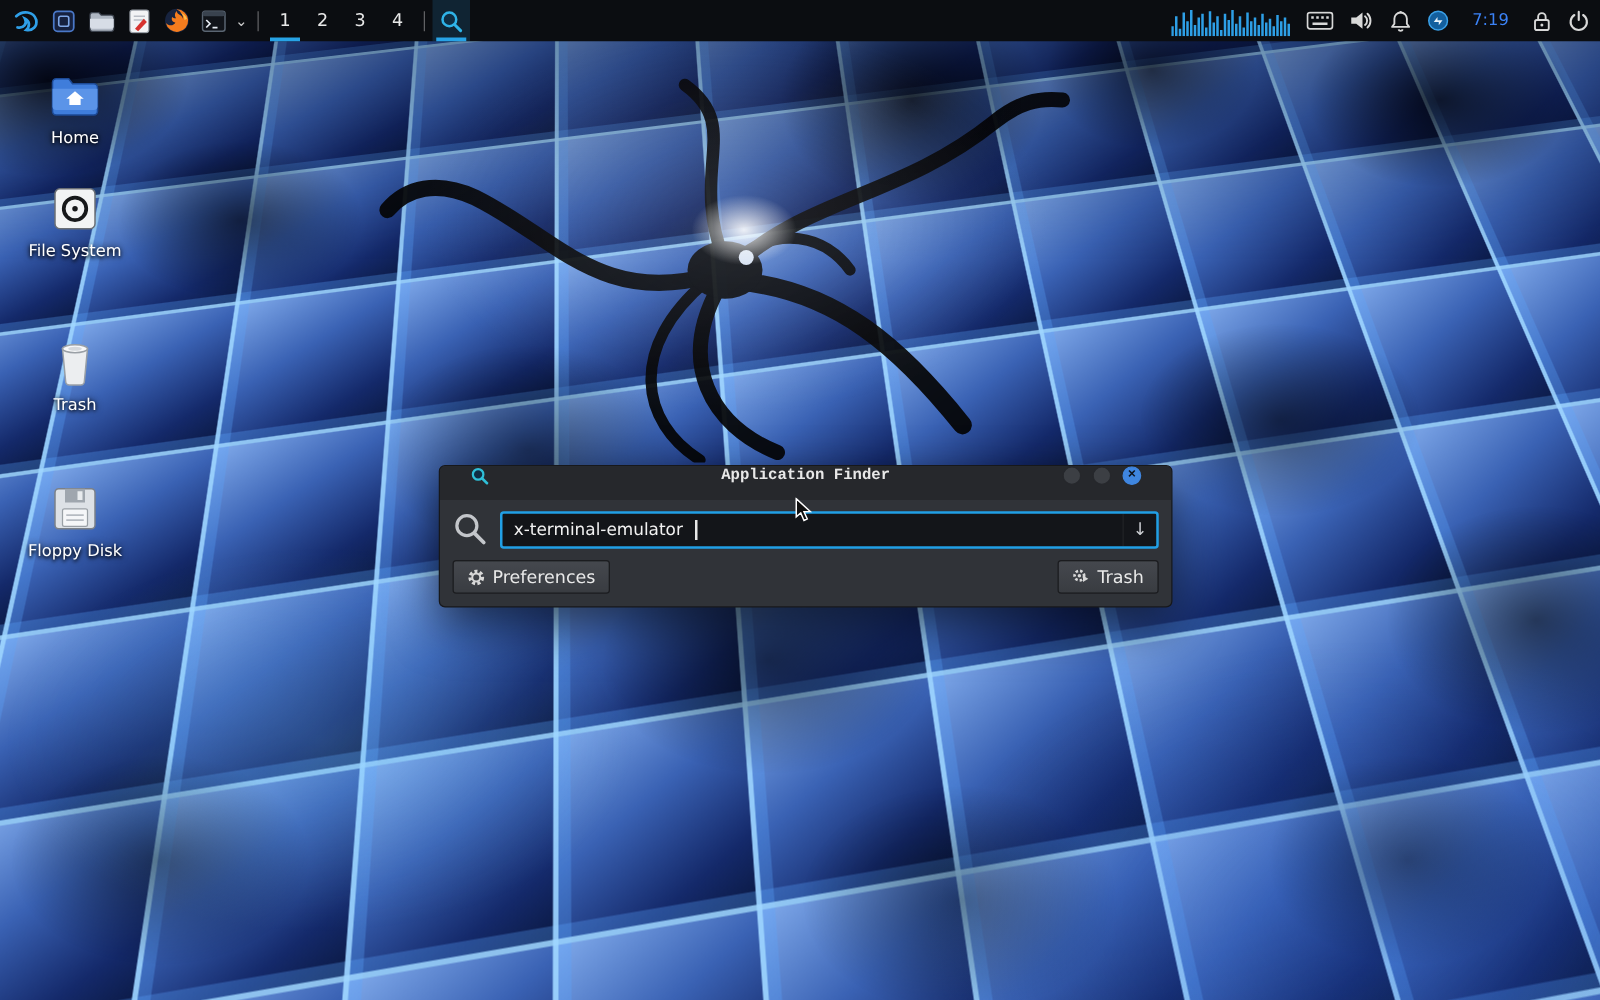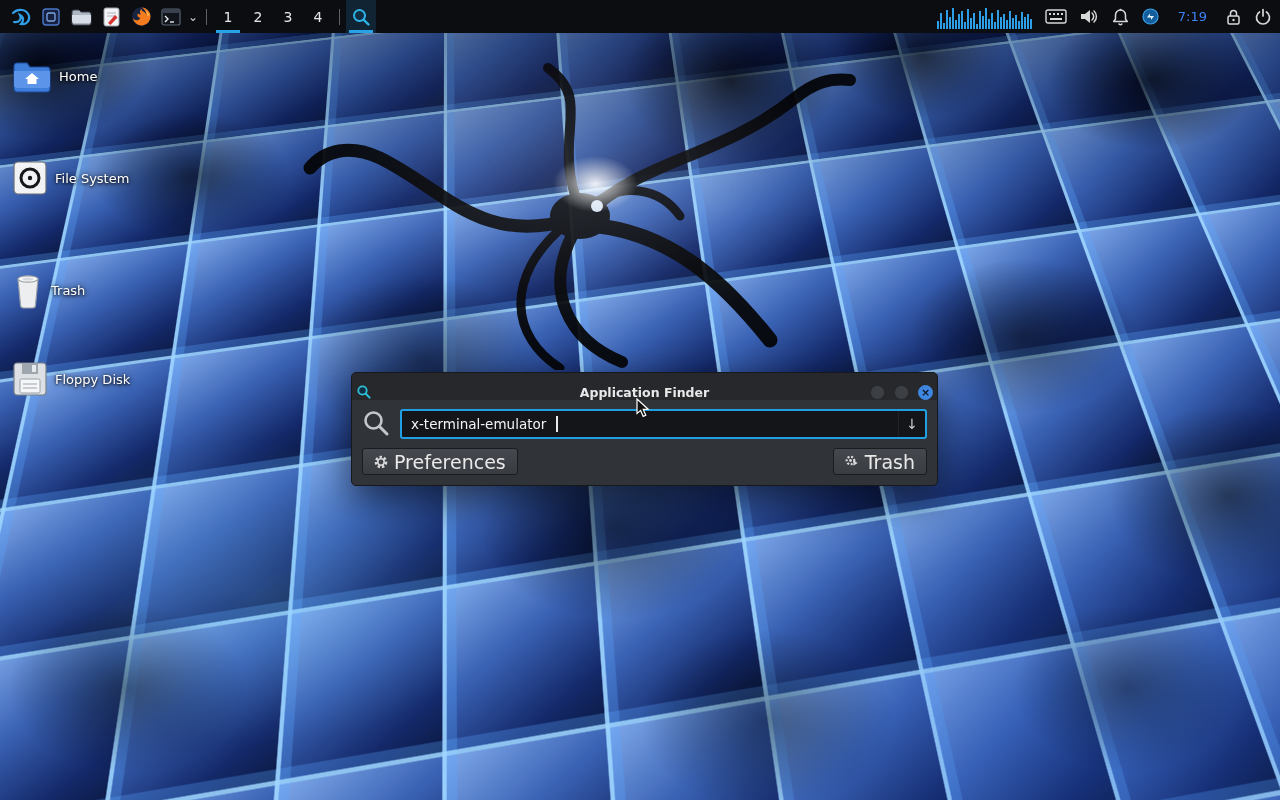--- a/index.html
+++ b/index.html
@@ -46,47 +46,47 @@
   .picon{width:30px;}
   .psep{width:1px;height:16px;background:rgba(255,255,255,.35);margin:0 6px;flex:0 0 auto;}
   .ws{width:30px;font-size:14px;color:#e8e8e8;cursor:default;}
   .ws.active::after, .launcher.active::after{content:"";position:absolute;left:3px;right:3px;bottom:0;height:3px;background:#27a3e6;}
   .launcher.active{background:rgba(42,163,230,.16);width:30px;}
   .chev{width:14px;font-size:12px;color:#cfcfcf;}
   .tray{margin-left:auto;display:flex;align-items:center;gap:13px;}
   .clock{font-size:13px;color:#3b82f6;padding:0 6px;}
 
   
-  .dicon{position:absolute;width:96px;left:12px;display:flex;flex-direction:row;align-items:center;gap:7px;z-index:10;cursor:default;}
+  .dicon{position:absolute;width:96px;left:12px;display:flex;flex-direction:column;align-items:center;gap:7px;z-index:10;cursor:default;}
   .dicon .lbl{font-size:13px;color:#fff;text-shadow:0 1px 3px #000,0 0 6px rgba(0,0,0,.9);white-space:nowrap;}
   .iart{height:40px;display:flex;align-items:center;justify-content:center;}
 
   
   .dialog{position:absolute;left:351px;top:372px;width:587px;box-sizing:border-box;z-index:40;
     background:#303338;border:1px solid #17181b;border-radius:5px;overflow:hidden;
     box-shadow:0 14px 38px rgba(0,0,0,.6);}
-  .titlebar{height:27px;background:#26282c;display:flex;align-items:flex-end;position:relative;padding:0 4px;}
+  .titlebar{height:27px;background:#26282c;display:flex;align-items:flex-start;position:relative;padding:0 24px;font-family:Liberation Mono, monospace;}
   .titlebar .title{position:absolute;left:0;right:0;text-align:center;font-size:12.5px;font-weight:bold;color:#e8e8e8;}
   .win-controls{margin-left:auto;display:flex;gap:9px;z-index:2;}
   .wc{width:15px;height:15px;border-radius:50%;background:#3c3f44;border:1px solid #26282c;box-sizing:border-box;}
   .wc.close{background:#3f86e0;border-color:#3f86e0;display:flex;align-items:center;justify-content:center;
     color:#0d1420;font-size:11px;font-weight:bold;line-height:1;}
   .dlg-body{padding:9px 10px 10px 10px;}
   .search-row{display:flex;align-items:flex-start;gap:10px;}
   .search-input{flex:1;height:30px;background:#131519;border:2px solid #219fe5;border-radius:3px;
     display:flex;align-items:center;padding:0 0 0 9px;box-sizing:border-box;}
   .search-input .sv{color:#f2f2f2;font-size:13.5px;}
   .caret{width:2px;height:16px;background:#e8e8e8;margin-left:10px;animation:blink 1.1s steps(1) infinite;}
   @keyframes blink{50%{opacity:0;}}
   .combo{margin-left:auto;width:26px;text-align:center;color:#cdd0d4;font-size:14px;
     border-left:1px solid rgba(255,255,255,.06);align-self:stretch;display:flex;align-items:center;justify-content:center;}
   .btn-row{display:flex;justify-content:space-between;margin-top:9px;}
   .btn{display:flex;align-items:center;gap:6px;height:27px;padding:0 11px;
     background:linear-gradient(180deg,#45484e,#393c41);border:1px solid #1b1c1f;border-radius:3px;
-    color:#e9e9e9;font-size:19px;font-family:inherit;cursor:default;}
+    color:#e9e9e9;font-size:14px;font-family:inherit;cursor:default;}
 
   .cursor{position:absolute;left:636px;top:398px;z-index:60;}
 </style>
 </head>
 <body>
 
 <div class="screen">
 
   <div class="wallpaper">
     <div class="cube-plane"></div>
@@ -223,21 +223,21 @@
     <div class="iart">
       <svg width="40" height="34" viewBox="0 0 40 34">
         <path d="M2,7 a3,3 0 0 1 3,-3 h10 l3,4 h17 a3,3 0 0 1 3,3 v19 a3,3 0 0 1 -3,3 h-30 a3,3 0 0 1 -3,-3 z" fill="#3f7ddb" stroke="#1d4a96" stroke-width="1.2"></path>
         <path d="M2,12 h36 v14 a3,3 0 0 1 -3,3 h-30 a3,3 0 0 1 -3,-3 z" fill="#5b94e8"></path>
         <path d="M20,14 l7,6 h-2.5 v5 h-9 v-5 h-2.5 z" fill="#fff"></path>
       </svg>
     </div>
     <div class="lbl">Home</div>
   </div>
 
-  <div class="dicon" style="top:158px;">
+  <div class="dicon" style="top:147px;">
     <div class="iart">
       <svg width="36" height="36" viewBox="0 0 36 36">
         <rect x="2" y="2" width="32" height="32" rx="4" fill="#f2f3f4" stroke="#6b6f75" stroke-width="1.2"></rect>
         <circle cx="18" cy="18" r="9" fill="none" stroke="#17181a" stroke-width="3"></circle>
         <circle cx="18" cy="18" r="2.2" fill="#17181a"></circle>
       </svg>
     </div>
     <div class="lbl">File System</div>
   </div>
 
@@ -245,21 +245,21 @@
     <div class="iart">
       <svg width="32" height="38" viewBox="0 0 32 38">
         <path d="M6,8 h20 l-2.5,26 a3,3 0 0 1 -3,3 h-9 a3,3 0 0 1 -3,-3 z" fill="#eceef0" stroke="#9aa0a6" stroke-width="1.2"></path>
         <ellipse cx="16" cy="8" rx="10" ry="3.2" fill="#f7f8f9" stroke="#9aa0a6" stroke-width="1.2"></ellipse>
         <ellipse cx="16" cy="8" rx="5.5" ry="1.6" fill="#d6d9dd"></ellipse>
       </svg>
     </div>
     <div class="lbl">Trash</div>
   </div>
 
-  <div class="dicon" style="top:359px;">
+  <div class="dicon" style="top:387px;">
     <div class="iart">
       <svg width="36" height="36" viewBox="0 0 36 36">
         <rect x="2" y="2" width="32" height="32" rx="3" fill="#dde1e6" stroke="#7b8088" stroke-width="1.2"></rect>
         <rect x="10" y="2" width="16" height="11" fill="#9fa6ae"></rect>
         <rect x="20" y="4" width="4" height="7" fill="#e8ebee"></rect>
         <rect x="8" y="18" width="20" height="14" rx="1.5" fill="#f5f6f8" stroke="#9aa0a6" stroke-width="1"></rect>
         <line x1="11" y1="23" x2="25" y2="23" stroke="#b6bbc2" stroke-width="1.4"></line>
         <line x1="11" y1="27" x2="25" y2="27" stroke="#b6bbc2" stroke-width="1.4"></line>
       </svg>
     </div>

